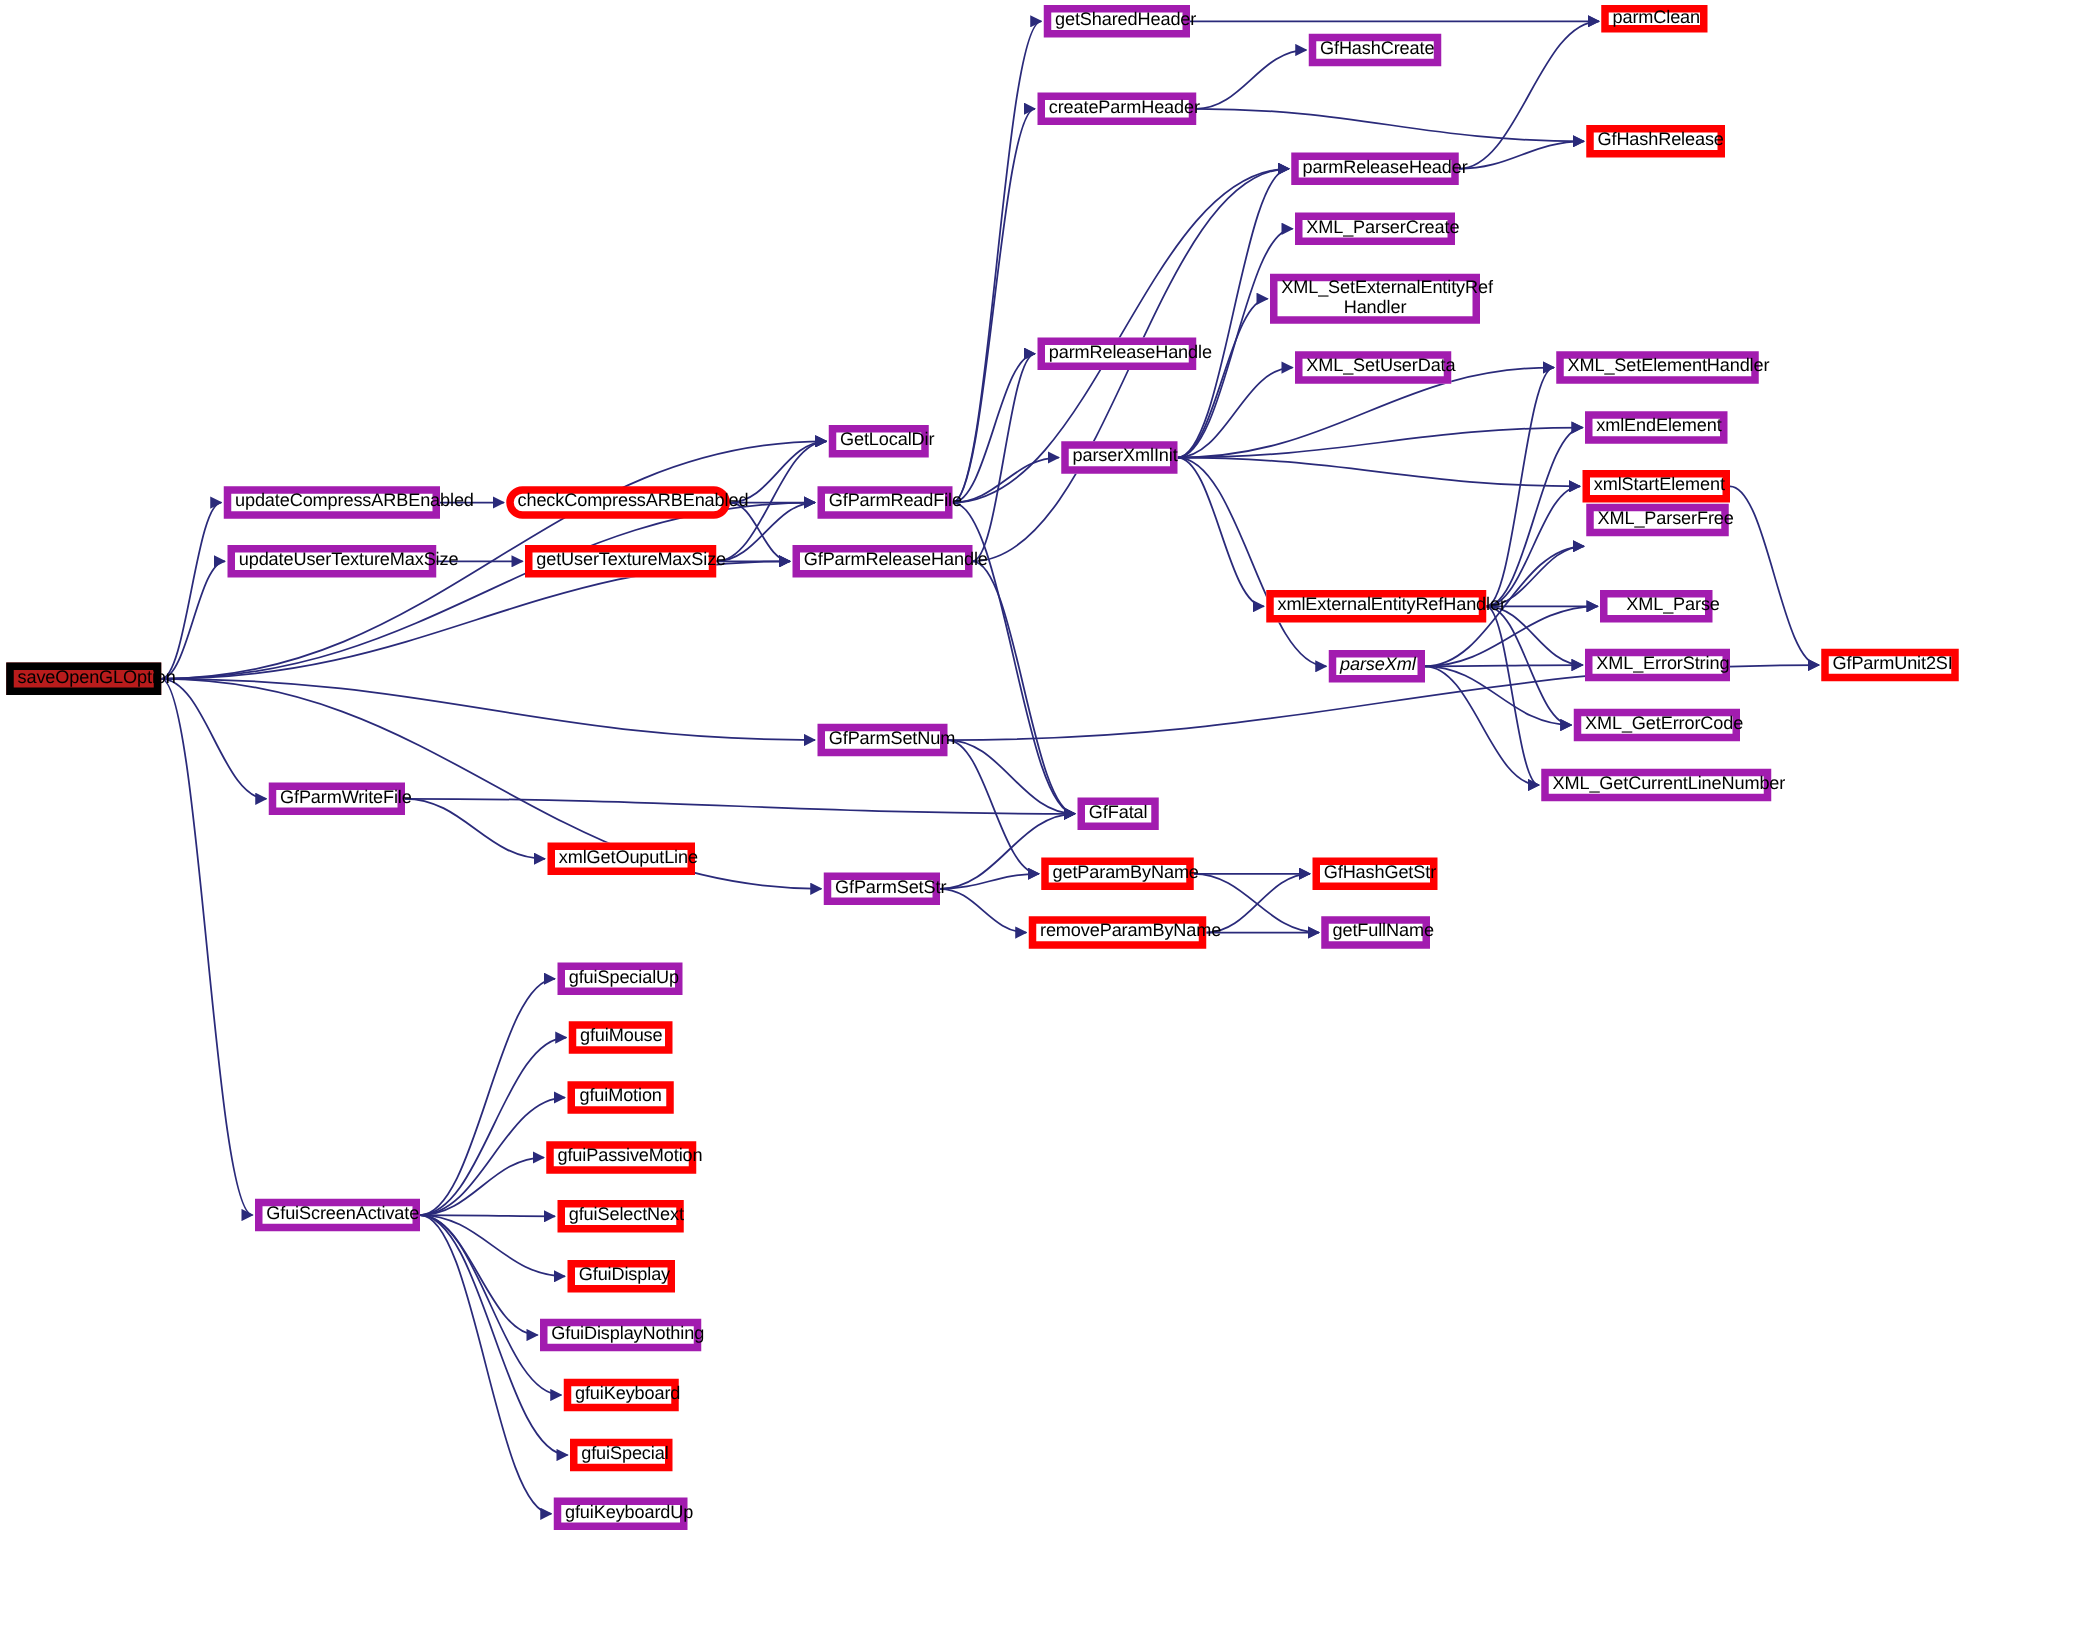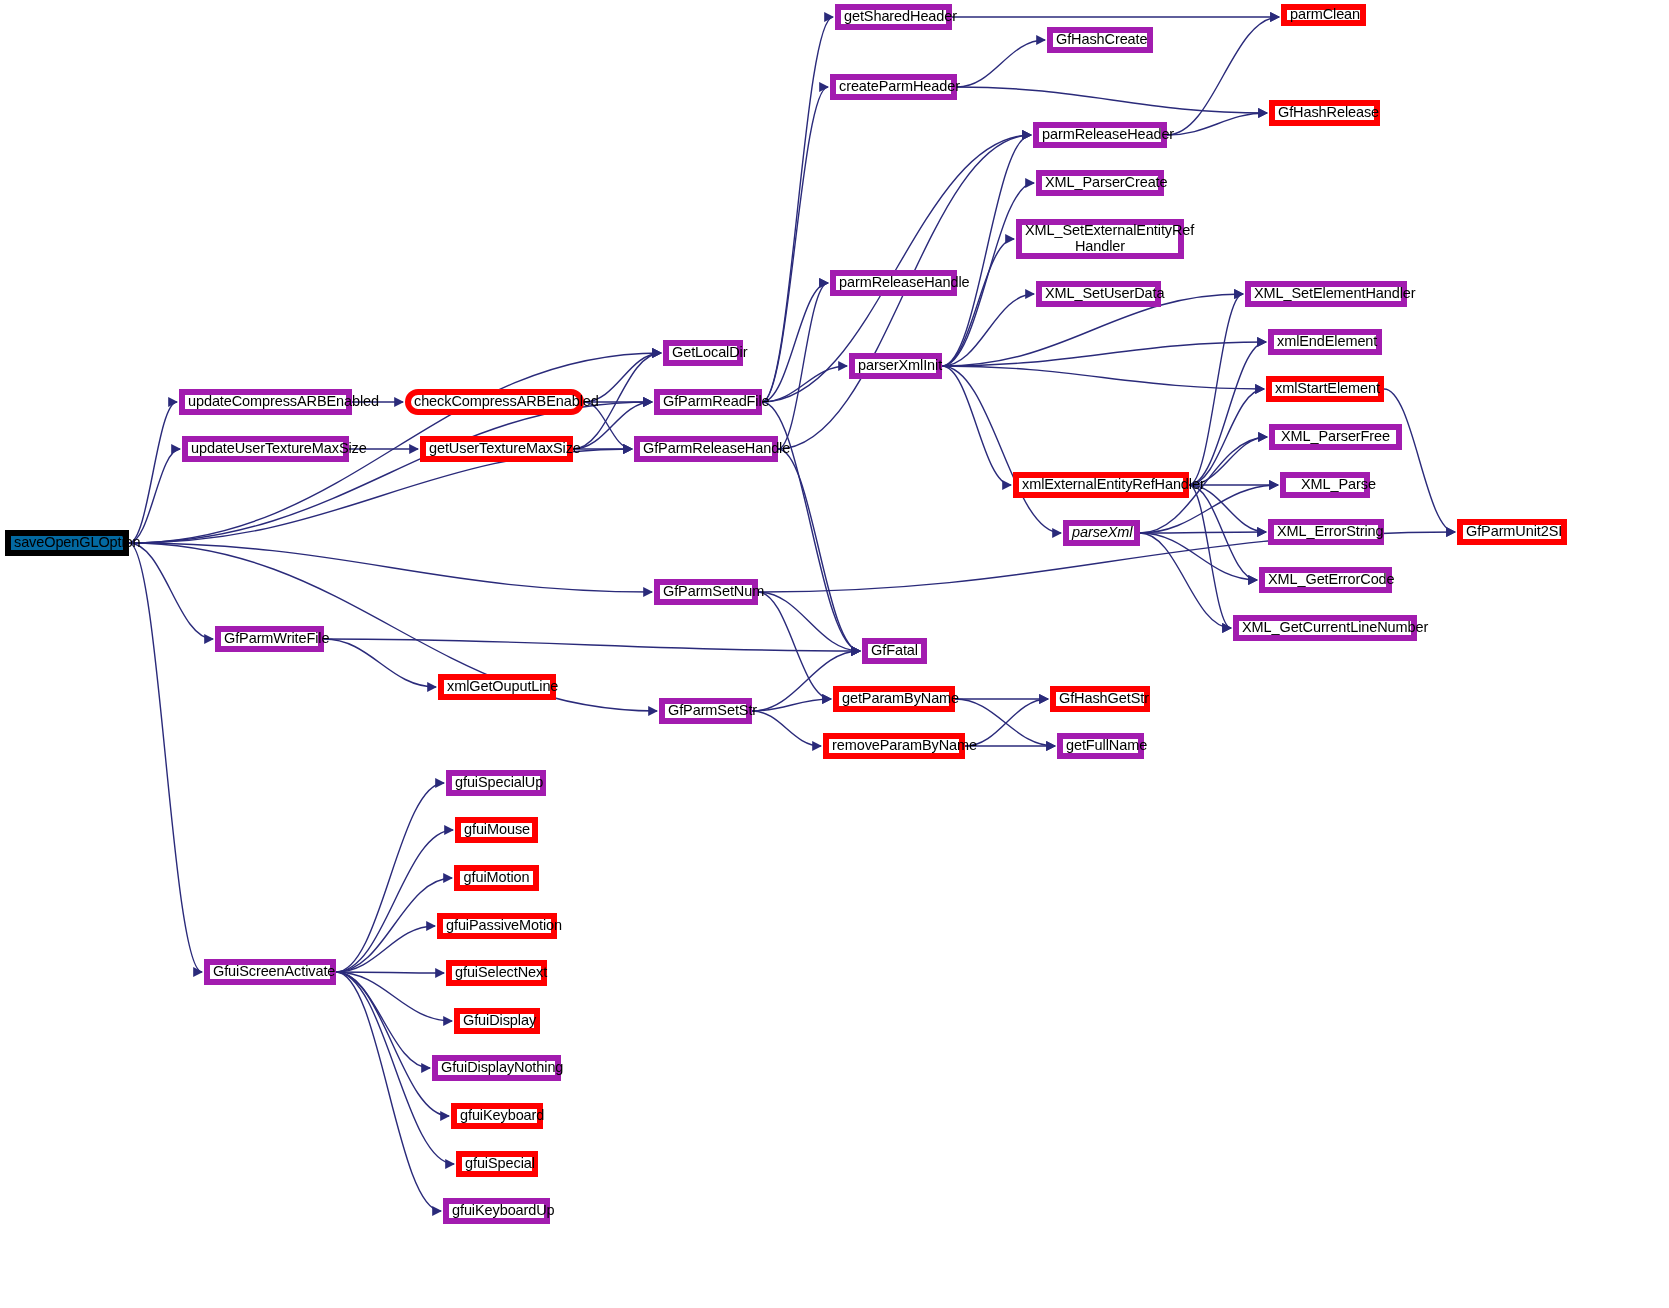--- a/index.html
+++ b/index.html
@@ -37,21 +37,21 @@
     font-size: 14.5px;
     line-height: 1.08;
     white-space: pre-line;
     letter-spacing: -0.1px;
     z-index: 3;
   }
   .node.red {
     border-color: #ff0000;
   }
   .node.root {
-    background: #0369a1;
+    background: #b91c1c;
     border-color: #000000;
   }
   .node-label {
     display: block;
     width: 100%;
     padding: 0 3px;
     box-sizing: border-box;
   }
 </style>
 </head>
@@ -164,21 +164,21 @@
       <div class="node" style="left: 1033px; top: 122px; width: 134px; height: 26px;"><span class="node-label">parmReleaseHeader</span></div>
       <div class="node" style="left: 1036px; top: 170px; width: 128px; height: 26px;"><span class="node-label">XML_ParserCreate</span></div>
       <div class="node" style="left: 1016px; top: 219px; width: 168px; height: 40px;"><span class="node-label">XML_SetExternalEntityRef
 Handler</span></div>
       <div class="node" style="left: 830px; top: 270px; width: 127px; height: 26px;"><span class="node-label">parmReleaseHandle</span></div>
       <div class="node" style="left: 1036px; top: 281px; width: 125px; height: 26px;"><span class="node-label">XML_SetUserData</span></div>
       <div class="node" style="left: 1245px; top: 281px; width: 162px; height: 26px;"><span class="node-label">XML_SetElementHandler</span></div>
       <div class="node" style="left: 849px; top: 353px; width: 93px; height: 26px;"><span class="node-label">parserXmlInit</span></div>
       <div class="node" style="left: 1268px; top: 329px; width: 114px; height: 26px;"><span class="node-label">xmlEndElement</span></div>
       <div class="node red" style="left: 1266px; top: 376px; width: 118px; height: 26px;"><span class="node-label">xmlStartElement</span></div>
-      <div class="node" style="left: 1269px; top: 424px; width: 133px; height: 26px;"><span class="node-label">XML_ParserFree</span></div>
+      <div class="node" style="left: 1269px; top: 403px; width: 114px; height: 26px;"><span class="node-label">XML_ParserFree</span></div>
       <div class="node red" style="left: 1013px; top: 472px; width: 176px; height: 26px;"><span class="node-label">xmlExternalEntityRefHandler</span></div>
       <div class="node" style="left: 1280px; top: 472px; width: 90px; height: 26px; padding-left: 12px;"><span class="node-label">XML_Parse</span></div>
       <div class="node" style="left: 1063px; top: 520px; width: 77px; height: 26px; font-style: italic;"><span class="node-label">parseXml</span></div>
       <div class="node" style="left: 1268px; top: 519px; width: 116px; height: 26px;"><span class="node-label">XML_ErrorString</span></div>
       <div class="node red" style="left: 1457px; top: 519px; width: 110px; height: 26px;"><span class="node-label">GfParmUnit2SI</span></div>
       <div class="node" style="left: 1259px; top: 567px; width: 133px; height: 26px;"><span class="node-label">XML_GetErrorCode</span></div>
       <div class="node" style="left: 1233px; top: 615px; width: 184px; height: 26px;"><span class="node-label">XML_GetCurrentLineNumber</span></div>
       <div class="node" style="left: 862px; top: 638px; width: 65px; height: 26px;"><span class="node-label">GfFatal</span></div>
       <div class="node red" style="left: 833px; top: 686px; width: 122px; height: 26px;"><span class="node-label">getParamByName</span></div>
       <div class="node red" style="left: 1050px; top: 686px; width: 100px; height: 26px;"><span class="node-label">GfHashGetStr</span></div>

